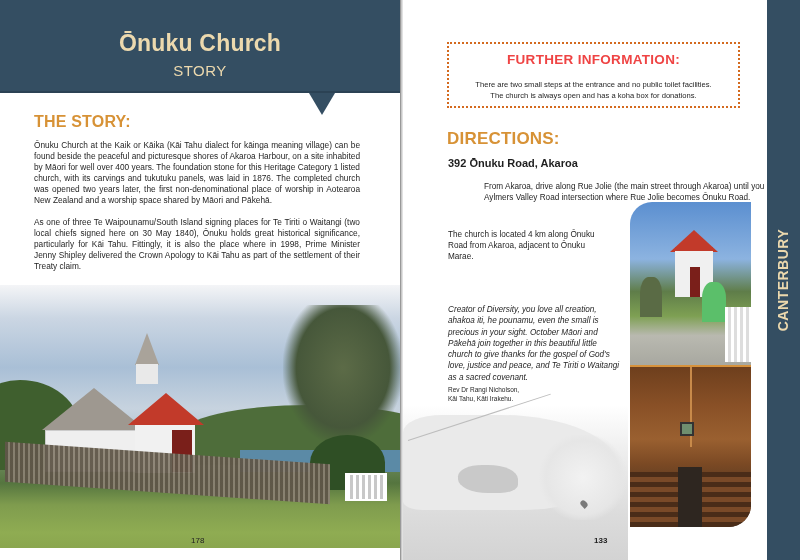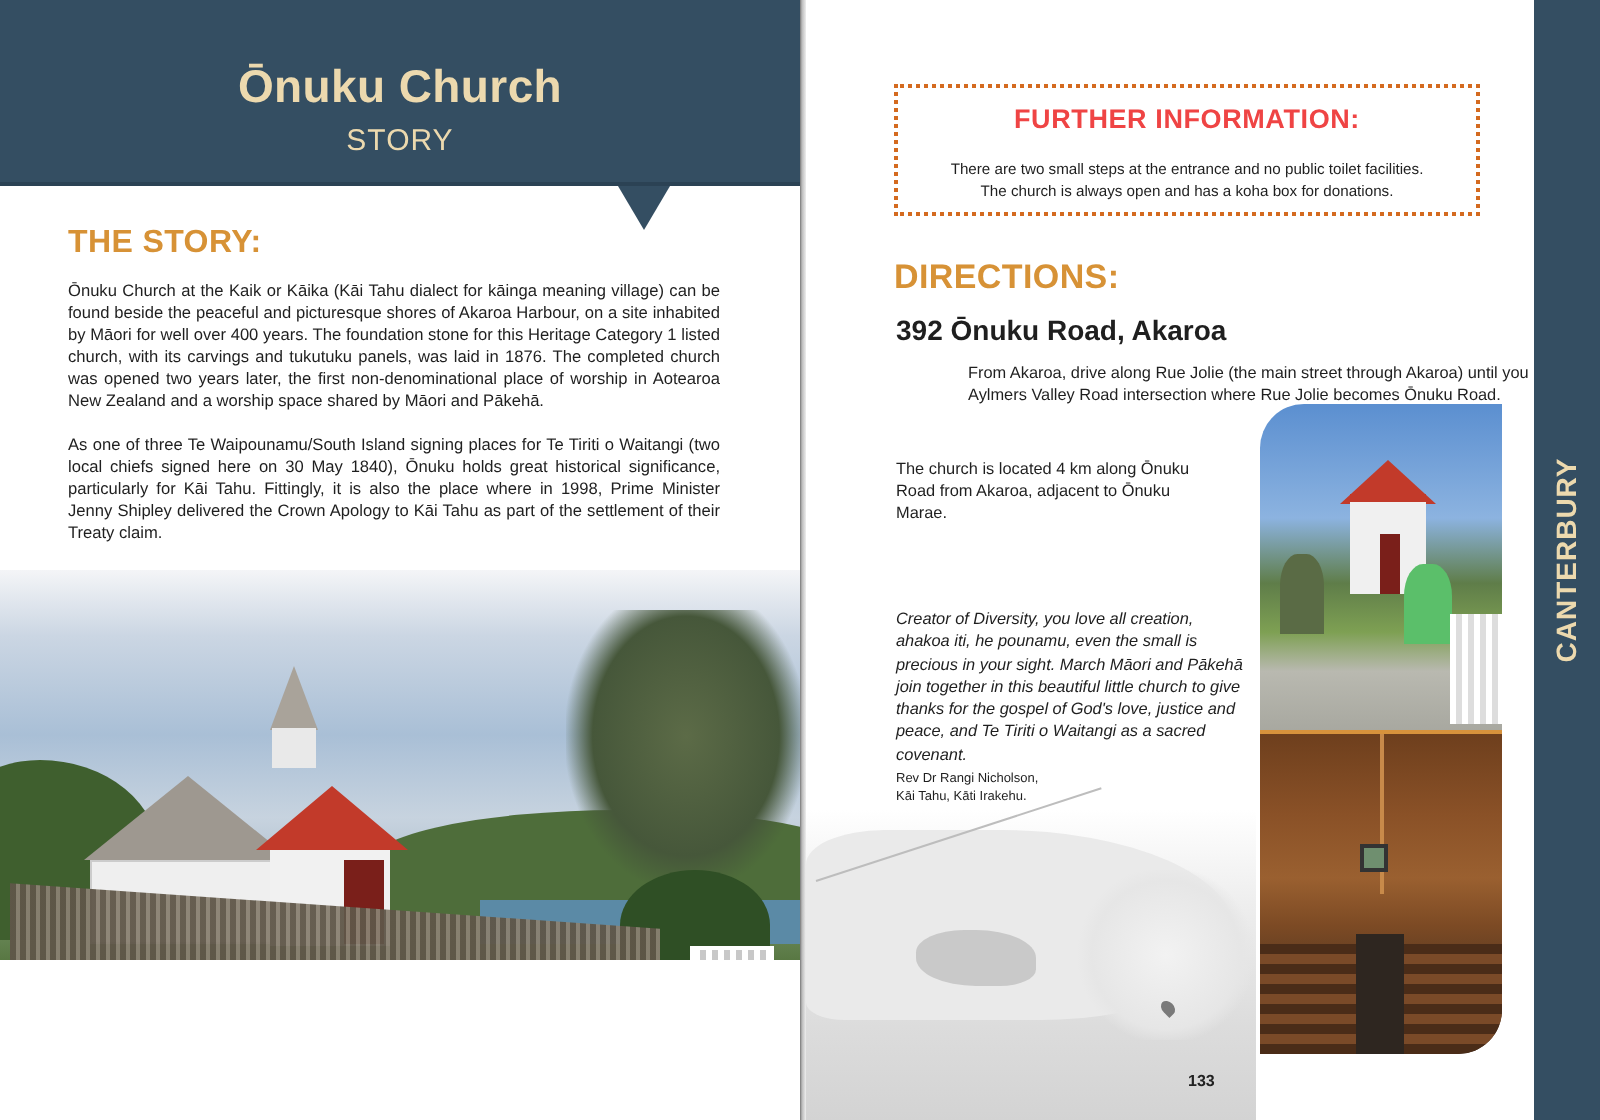--- a/index.html
+++ b/index.html
@@ -2,21 +2,21 @@
 <html><head>
 <meta charset="utf-8">
 <style>
   * { box-sizing: border-box; margin: 0; padding: 0; }
   html, body { width: 800px; height: 560px; overflow: hidden; background: #ffffff; }
   body { font-family: "Liberation Sans", "DejaVu Sans", sans-serif; color: #222; position: relative; }
 
   .spread { position: absolute; left: 0; top: 0; width: 800px; height: 560px; }
 
   
-  .page-left { position: absolute; left: 0; top: 0; width: 400px; height: 480px; background: #fff; overflow: hidden; }
+  .page-left { position: absolute; left: 0; top: 0; width: 400px; height: 548px; background: #fff; overflow: hidden; }
   .left-header { position: absolute; left: 0; top: 0; width: 400px; height: 93px; background: #344e62; border-bottom: 2px solid #2b4254; }
   .left-title { position: absolute; top: 30px; width: 100%; text-align: center; color: #ecd9ae; font-size: 23px; font-weight: bold; letter-spacing: 0.2px; }
   .left-subtitle { position: absolute; top: 62px; width: 100%; text-align: center; color: #ecd9ae; font-size: 15px; letter-spacing: 0.5px; }
   .pointer { position: absolute; left: 309px; top: 93px; width: 0; height: 0; border-left: 13px solid transparent; border-right: 13px solid transparent; border-top: 22px solid #344e62; }
 
   .section-head { color: #d79236; font-weight: bold; font-size: 16px; letter-spacing: 0.2px; }
   .story-head { position: absolute; left: 34px; top: 113px; }
   .story-body { position: absolute; left: 34px; top: 140px; width: 326px; font-size: 8.3px; line-height: 11.1px; color: #1f1f1f; text-align: justify; }
   .story-body p { margin-bottom: 10px; }
 
@@ -44,21 +44,21 @@
   
   .page-right { position: absolute; left: 403px; top: 0; width: 397px; height: 560px; background: #fff; overflow: hidden; }
   .sidebar { position: absolute; left: 364px; top: 0; width: 33px; height: 560px; background: #344e62; }
   .sidebar-label { position: absolute; left: 16px; top: 280px; transform: translate(-50%, -50%) rotate(-90deg); color: #ecd9ae; font-weight: bold; font-size: 14px; letter-spacing: 0.5px; white-space: nowrap; }
 
   .info-box { position: absolute; left: 44px; top: 42px; width: 293px; height: 66px; border: 2px dotted #d46a1f; }
   .info-head { position: absolute; top: 8px; width: 100%; text-align: center; color: #ef4444; font-weight: bold; font-size: 13.5px; letter-spacing: 0.3px; }
   .info-text { position: absolute; top: 35px; width: 100%; text-align: center; font-size: 7.6px; line-height: 11px; color: #1f1f1f; }
 
   .dir-head { position: absolute; left: 44px; top: 129px; font-size: 17px; }
-  .dir-address { position: absolute; left: 45px; top: 157px; font-size: 14px; font-weight: bold; color: #1f1f1f; }
+  .dir-address { position: absolute; left: 45px; top: 157px; font-size: 11px; font-weight: bold; color: #1f1f1f; }
   .dir-p1 { position: absolute; left: 45px; top: 181px; width: 335px; font-size: 8.2px; line-height: 11px; color: #1f1f1f; margin-left: 36px; }
   .dir-p2 { position: absolute; left: 45px; top: 229px; width: 160px; font-size: 8.2px; line-height: 11px; color: #1f1f1f; }
 
   .ref-head { position: absolute; left: 44px; top: 279px; font-size: 17px; }
   .ref-body { position: absolute; left: 45px; top: 304px; width: 175px; font-size: 8.2px; line-height: 11.3px; font-style: italic; color: #1f1f1f; }
   .ref-credit { position: absolute; left: 45px; top: 385px; width: 170px; font-size: 6.5px; line-height: 9px; color: #1f1f1f; }
 
   .map { position: absolute; left: 0; top: 405px; width: 225px; height: 155px;
     background: linear-gradient(180deg, rgba(255,255,255,1) 0%, rgba(238,238,238,1) 30%, #dcdcdc 70%, #d3d3d3 100%); }
   .map .land { position: absolute; left: 0; top: 10px; width: 215px; height: 95px; background: #eaeaea; border-radius: 20% 60% 50% 10%; }
@@ -132,21 +132,21 @@
         <div>There are two small steps at the entrance and no public toilet facilities.</div>
         <div>The church is always open and has a koha box for donations.</div>
       </div>
     </div>
 
     <div class="section-head dir-head">DIRECTIONS:</div>
     <div class="dir-address">392 Ōnuku Road, Akaroa</div>
     <div class="dir-p1">From Akaroa, drive along Rue Jolie (the main street through Akaroa) until you reach the Aylmers Valley Road intersection where Rue Jolie becomes Ōnuku Road.</div>
     <div class="dir-p2">The church is located 4 km along Ōnuku Road from Akaroa, adjacent to Ōnuku Marae.</div>
 
-    <div class="ref-body">Creator of Diversity, you love all creation, ahakoa iti, he pounamu, even the small is precious in your sight. March Māori and Pākehā join together in this beautiful little church to give thanks for the gospel of God's love, justice and peace, and Te Tiriti o Waitangi as a sacred covenant.</div>
+    <div class="ref-body">Creator of Diversity, you love all creation, ahakoa iti, he pounamu, even the small is precious in your sight. October Māori and Pākehā join together in this beautiful little church to give thanks for the gospel of God's love, justice and peace, and Te Tiriti o Waitangi as a sacred covenant.</div>
     <div class="ref-credit">
       <div>Rev Dr Rangi Nicholson,</div>
       <div>Kāi Tahu, Kāti Irakehu.</div>
     </div>
 
     <div class="map">
       <div class="land"></div>
       <div class="lake"></div>
       <div class="pen"></div>
       <div class="road"></div>

